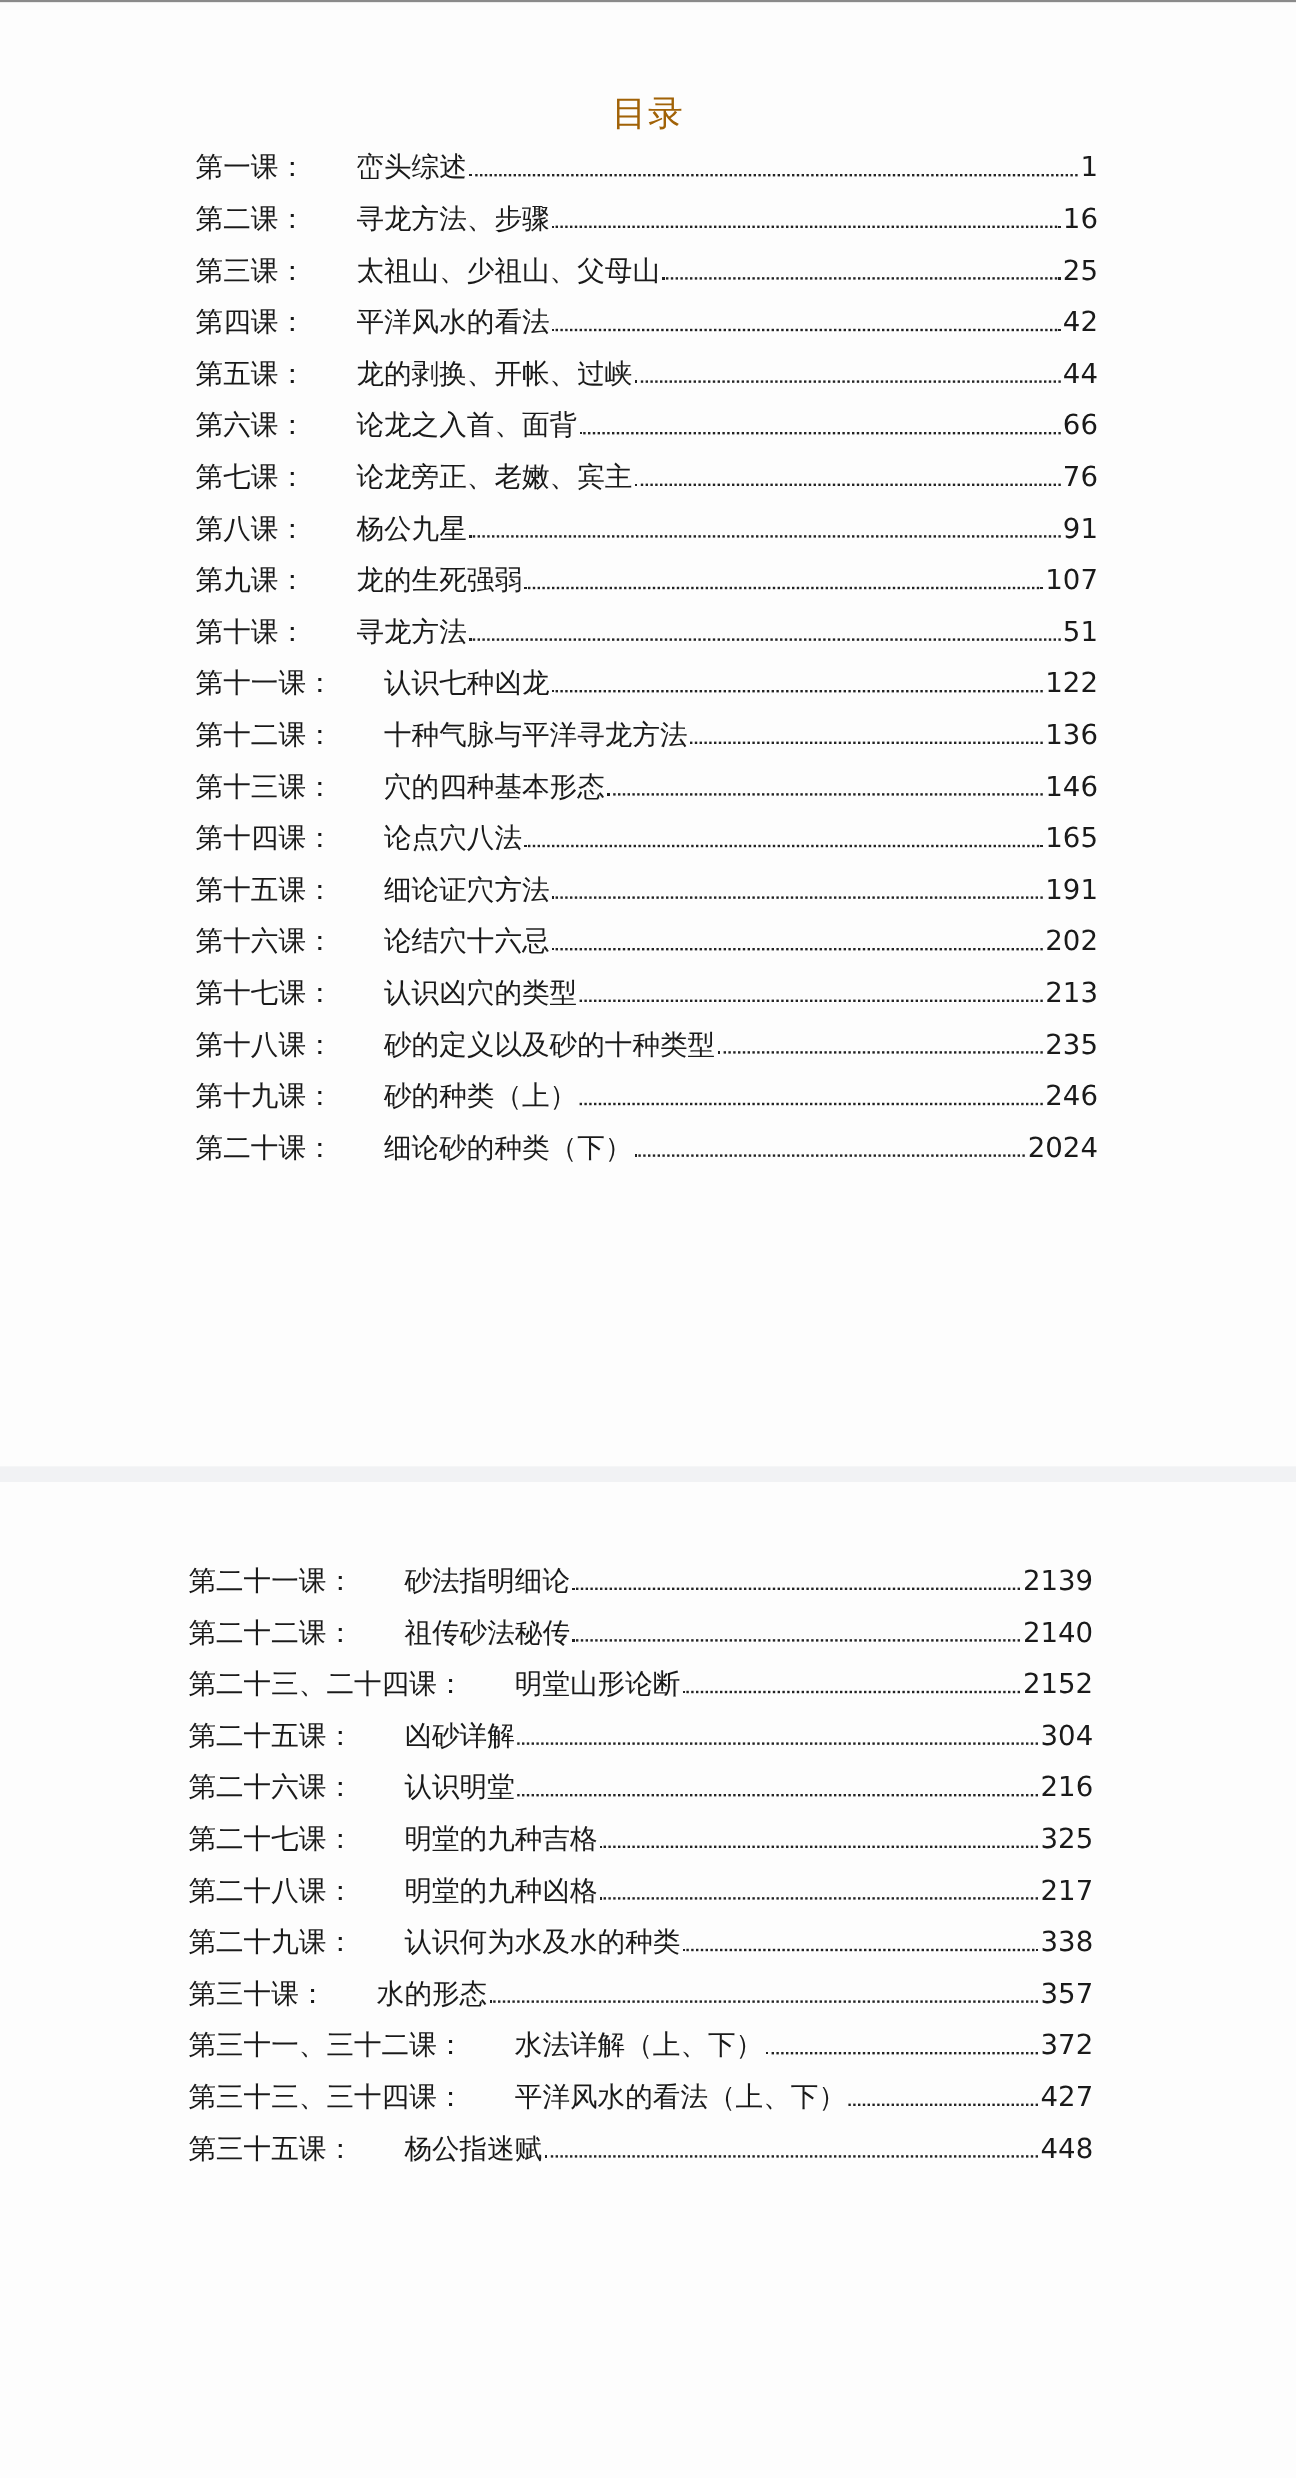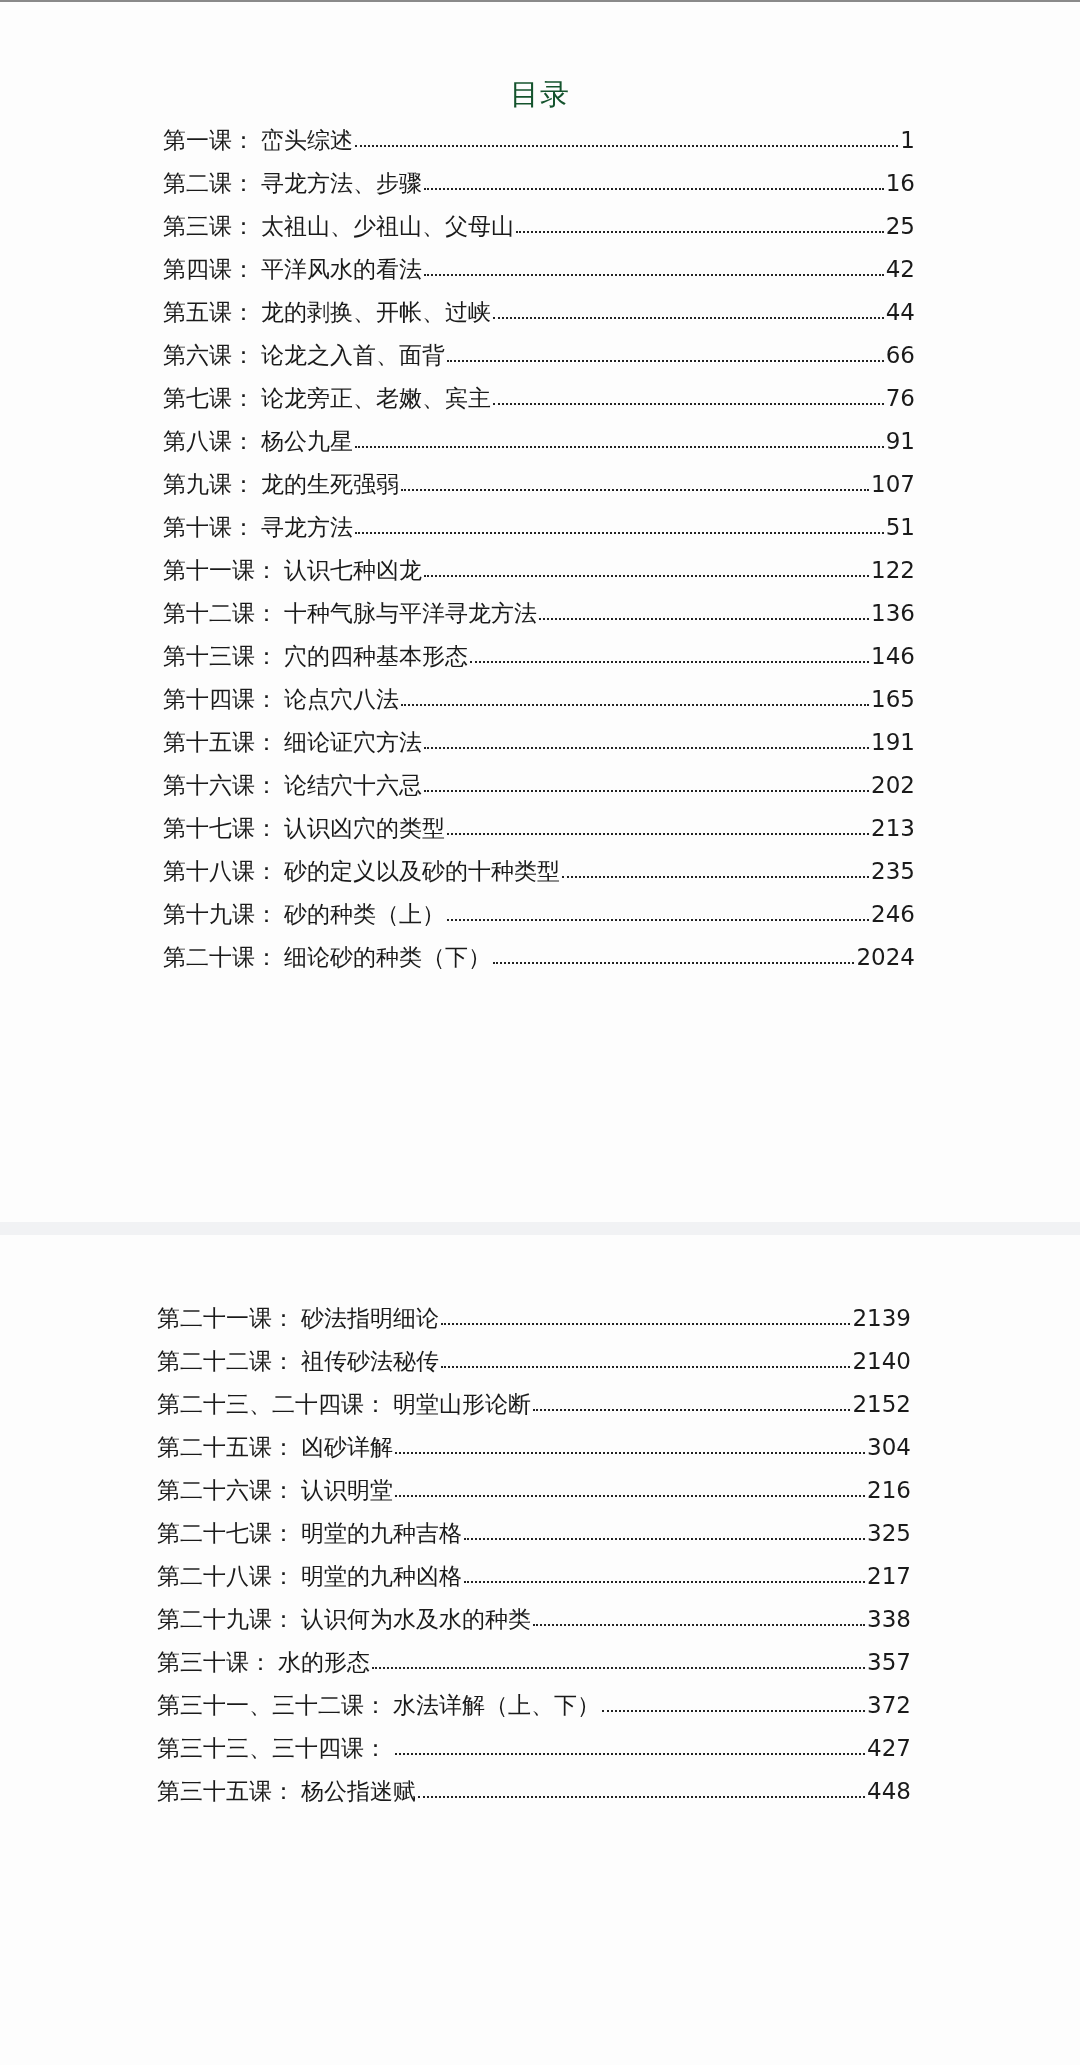--- a/index.html
+++ b/index.html
@@ -9,32 +9,32 @@
       font-family: "DejaVu Sans", "Liberation Sans", sans-serif;
       color: #1a1a1a;
     }
     .topline { position: absolute; left: 0; top: 0; width: 1080px; height: 2px; background: #8a8a8a; }
     .page { position: absolute; left: 0; width: 1080px; background: #fdfdfd; }
     .page-top { top: 2px; height: 1220px; }
     .separator { position: absolute; left: 0; top: 1222px; width: 1080px; height: 13px; background: #f1f2f4; }
     .page-bottom { top: 1235px; height: 830px; }
     .toc-title {
       position: absolute; top: 54px; left: 0; width: 1080px; text-align: center;
-      font-size: 29px; font-weight: normal; color: #14532d; letter-spacing: 1px;
+      font-size: 29px; font-weight: normal; color: #a16207; letter-spacing: 1px;
     }
     .toc-list { position: absolute; margin: 0; padding: 0; list-style: none; }
     .top-list { left: 163px; top: 117px; width: 752px; }
     .bottom-list { left: 157px; top: 62px; width: 754px; }
     .toc-row {
       display: flex; align-items: flex-start; height: 43px; line-height: 43px;
       font-size: 23px; white-space: nowrap;
     }
     .lesson { flex: 0 0 auto; }
     .colon { flex: 0 0 auto; margin-right: 6px; }
-    .heading { flex: 0 0 auto; }
+    .heading { flex: 0 0 auto; margin-left: 36px; }
     .leader {
       flex: 1 1 auto; overflow: hidden; margin: 0 2px; height: 20px;
       border-bottom: 2px dotted #222; position: relative; top: -4px;
       align-self: flex-end; margin-bottom: 11px;
     }
     .page-num { flex: 0 0 auto; text-align: right; font-family: "DejaVu Sans", sans-serif; }
   </style>
 </head>
 <body>
 
@@ -256,20 +256,21 @@
       <li class="toc-row">
     <span class="lesson">第三十一、三十二课</span>
     <span class="colon">：</span>
     <span class="heading">水法详解（上、下）</span>
     <span class="leader"></span>
     <span class="page-num">372</span>
   </li>
       <li class="toc-row">
     <span class="lesson">第三十三、三十四课</span>
     <span class="colon">：</span>
+    <span class="heading">平洋风水的看法（上、下）</span>
     <span class="leader"></span>
     <span class="page-num">427</span>
   </li>
       <li class="toc-row">
     <span class="lesson">第三十五课</span>
     <span class="colon">：</span>
     <span class="heading">杨公指迷赋</span>
     <span class="leader"></span>
     <span class="page-num">448</span>
   </li>

